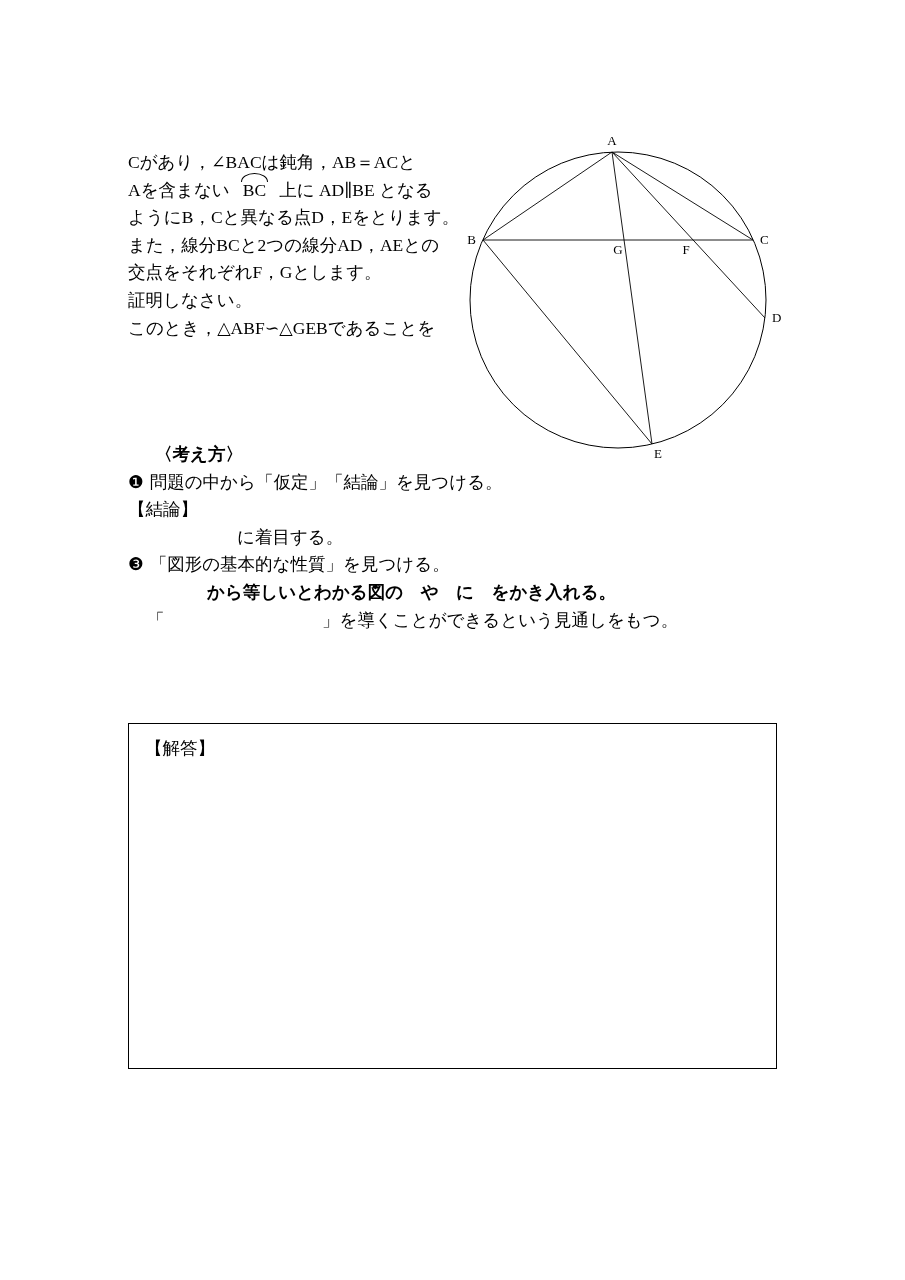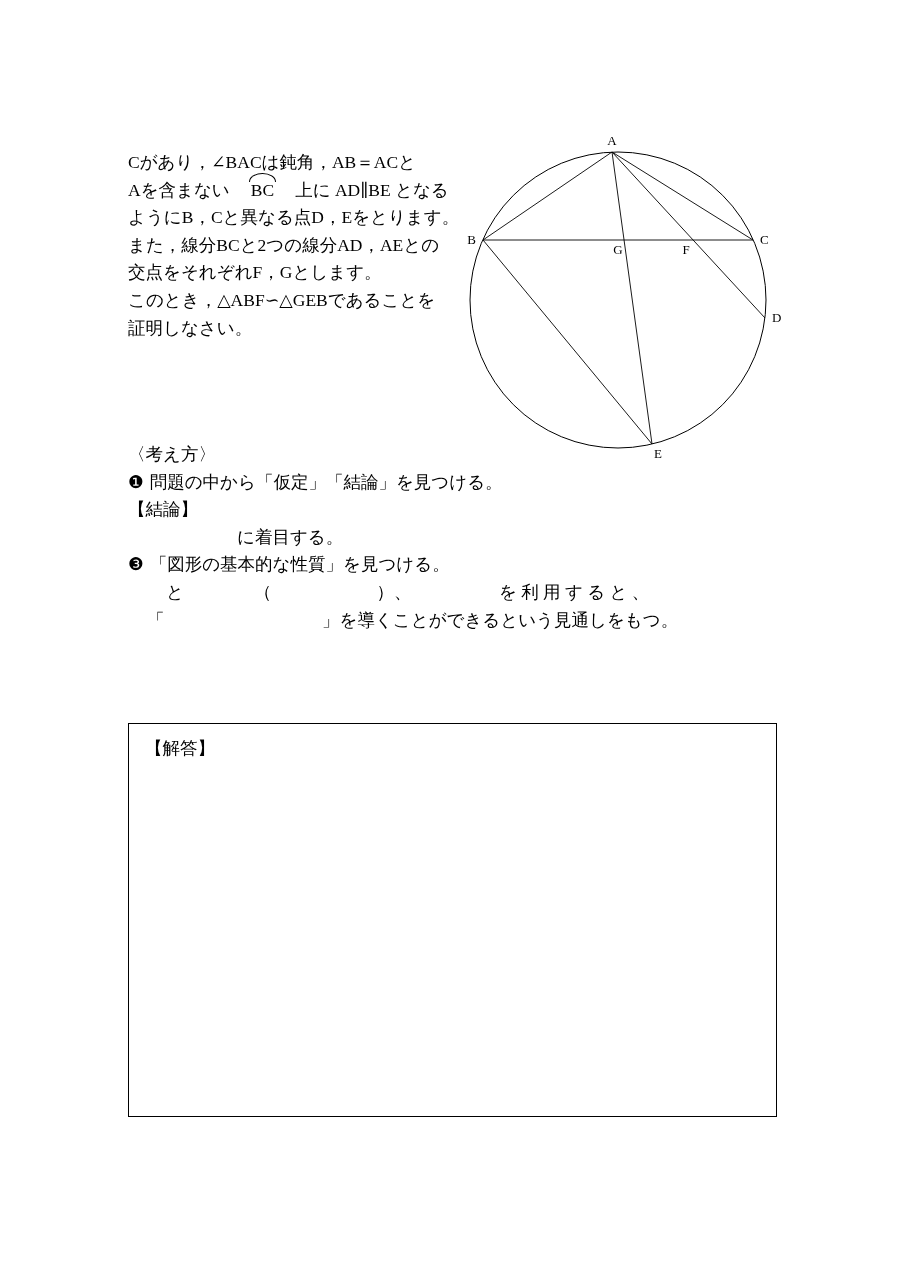--- a/index.html
+++ b/index.html
@@ -33,66 +33,67 @@
     font-size: 13px;
     fill: #000;
   }
   .approach {
     position: absolute;
     left: 128px; top: 441px;
     width: 680px;
   }
   .gothic {
     font-family: "Liberation Sans", "DejaVu Sans", sans-serif;
-    font-weight: normal;
+    font-weight: bold;
+    margin-left: 27px;
   }
   .marker { margin-right: 6px; }
   .indent1 { padding-left: 109px; }
   .indent2 { padding-left: 52px; }
   .indent3 { padding-left: 38px; }
   .indent4 { padding-left: 19px; }
   .arc-over {
     position: relative;
     display: inline-block;
-    margin: 0 20px;
+    margin: 0 12px;
     padding: 0 1px;
   }
   .arc-over::before {
     content: "";
     position: absolute;
     left: -1px; right: -1px; top: -4px;
     height: 8px;
     border: 1px solid #000;
     border-bottom: none;
     border-radius: 50% 50% 0 0 / 100% 100% 0 0;
   }
   .answer-box {
     position: absolute;
     left: 128px; top: 723px;
-    width: 649px; height: 394px;
+    width: 649px; height: 346px;
     border: 1.5px solid #000;
   }
   .answer-label {
     font-size: 17.5px;
     padding: 12px 0 0 16px;
   }
 </style>
 </head>
 <body>
 
 <div class="page">
 
   <div class="problem">
     <div class="line">Cがあり，∠BACは鈍角，AB＝ACと</div>
     <div class="line"><span>Aを含まない</span><span class="arc-over"><span>BC</span></span><span>上に AD∥BE となる</span></div>
     <div class="line">ようにB，Cと異なる点D，Eをとります。</div>
     <div class="line">また，線分BCと2つの線分AD，AEとの</div>
     <div class="line">交点をそれぞれF，Gとします。</div>
+    <div class="line">証明しなさい。</div>
     <div class="line">このとき，△ABF∽△GEBであることを</div>
-    <div class="line">証明しなさい。</div>
   </div>
 
   <div class="diagram">
     <svg width="345" height="340" viewBox="0 0 345 340">
       <circle cx="166" cy="169" r="148" fill="none" stroke="#000" stroke-width="1"></circle>
       <line x1="31" y1="109" x2="301" y2="109" stroke="#000" stroke-width="0.9"></line>
       <line x1="160" y1="21" x2="31" y2="109" stroke="#000" stroke-width="0.9"></line>
       <line x1="160" y1="21" x2="301" y2="109" stroke="#000" stroke-width="0.9"></line>
       <line x1="160" y1="21" x2="313" y2="187" stroke="#000" stroke-width="0.9"></line>
       <line x1="160" y1="21" x2="200" y2="313" stroke="#000" stroke-width="0.9"></line>
@@ -106,21 +107,21 @@
       <text x="166" y="123" text-anchor="middle">G</text>
     </svg>
   </div>
 
   <div class="approach">
     <div class="line gothic">〈考え方〉</div>
     <div class="line"><span class="marker">❶</span><span>問題の中から「仮定」「結論」を見つける。</span></div>
     <div class="line">【結論】</div>
     <div class="line indent1">に着目する。</div>
     <div class="line"><span class="marker">❸</span><span>「図形の基本的な性質」を見つける。</span></div>
-    <div class="line indent3">と　　　　（　　　　　　）、　　　　　を 利 用 す る と 、</div>
+    <div class="line gothic indent2">から等しいとわかる図の　や　に　をかき入れる。</div>
     <div class="line indent4">「　　　　　　　　　」を導くことができるという見通しをもつ。</div>
   </div>
 
   <div class="answer-box">
     <div class="answer-label">【解答】</div>
   </div>
 
 </div>
 
 </body></html>

